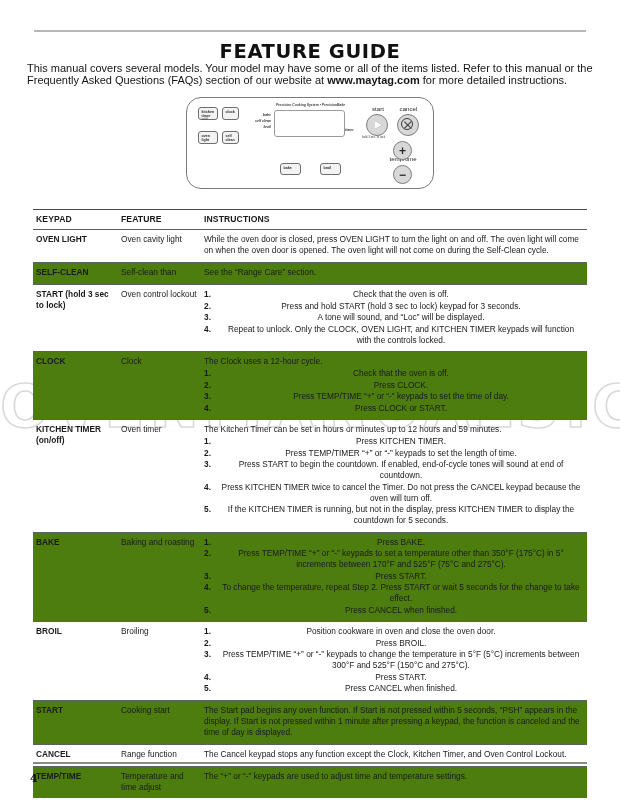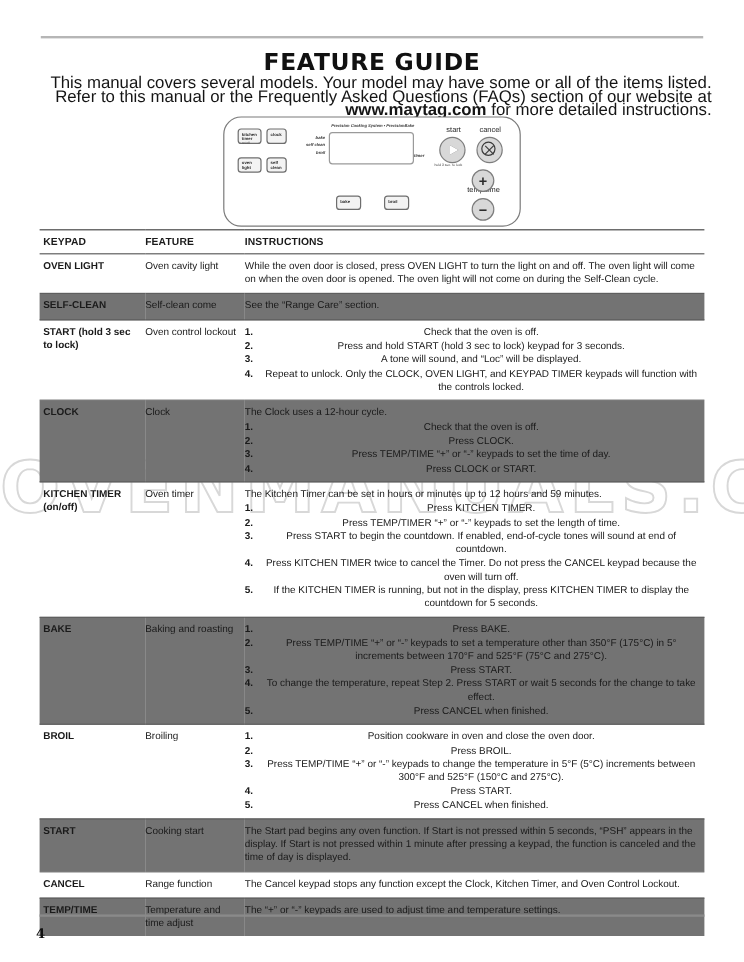--- a/index.html
+++ b/index.html
@@ -47,24 +47,24 @@
     letter-spacing: 0.6px;
     color: #111;
   }
 
   
   .intro {
     position: absolute;
     left: 27px;
     right: 27px;
     top: 63px;
-    font-size: 14px;
+    font-size: 11px;
     line-height: 11.6px;
     color: #151515;
-    text-align: right;
+    text-align: left;
   }
   .intro b { font-weight: bold; }
 
   
   .panel-wrap {
     position: absolute;
     left: 186px;
     top: 97px;
     width: 248px;
     height: 92px;
@@ -187,42 +187,42 @@
     border: 1.3px solid #3a3a3a;
     border-radius: 50%;
     box-sizing: border-box;
   }
   .pm { font-size: 12px; font-weight: bold; color: #2b2b2b; line-height: 1; }
 
   
   .tbl {
     position: absolute;
     left: 33px;
-    top: 191px;
+    top: 209px;
     width: 554px;
     border-collapse: collapse;
     font-size: 8.3px;
     line-height: 11px;
   }
   .tbl th, .tbl td {
     text-align: left;
     vertical-align: top;
     padding: 4px 6px 5px 0;
     border-top: 1.4px solid #5f5f5f;
   }
   .tbl thead th {
     font-weight: bold;
     font-size: 8.6px;
     letter-spacing: 0.1px;
     padding-top: 4px;
     padding-bottom: 4px;
     border-top: 1.6px solid #4a4a4a;
     border-bottom: 1.2px solid #5f5f5f;
   }
-  .tbl tbody tr.shade { background: #737373; }
+  .tbl tbody tr.shade { background: #4d7c0f; }
   .col-keypad  { width: 79px; padding-left: 3px !important; font-weight: bold; }
   .col-feature { width: 77px; font-weight: normal; }
   .col-instr   { }
   .tbl thead th.col-keypad { padding-left: 3px; }
 
   .p0 { margin: 0; }
   ol.steps {
     margin: 0;
     padding: 0;
     list-style: none;
@@ -359,34 +359,34 @@
     <tbody>
         <tr>
           <td class="col-keypad">OVEN LIGHT</td>
           <td class="col-feature">Oven cavity light</td>
           <td class="col-instr">
             <p class="lead p0">While the oven door is closed, press OVEN LIGHT to turn the light on and off. The oven light will come on when the oven door is opened. The oven light will not come on during the Self-Clean cycle.</p>
           </td>
         </tr>
         <tr class="shade">
           <td class="col-keypad">SELF-CLEAN</td>
-          <td class="col-feature">Self-clean come</td>
+          <td class="col-feature">Self-clean than</td>
           <td class="col-instr">
             <p class="lead p0">See the “Range Care” section.</p>
           </td>
         </tr>
         <tr>
           <td class="col-keypad">START (hold 3 sec to lock)</td>
           <td class="col-feature">Oven control lockout</td>
           <td class="col-instr">
             <ol class="steps">
               <li>Check that the oven is off.</li>
               <li>Press and hold START (hold 3 sec to lock) keypad for 3 seconds.</li>
               <li>A tone will sound, and “Loc” will be displayed.</li>
-              <li>Repeat to unlock. Only the CLOCK, OVEN LIGHT, and KEYPAD TIMER keypads will function with the controls locked.</li>
+              <li>Repeat to unlock. Only the CLOCK, OVEN LIGHT, and KITCHEN TIMER keypads will function with the controls locked.</li>
             </ol>
           </td>
         </tr>
         <tr class="shade">
           <td class="col-keypad">CLOCK</td>
           <td class="col-feature">Clock</td>
           <td class="col-instr">
             <p class="lead p0">The Clock uses a 12-hour cycle.</p>
             <ol class="steps">
               <li>Check that the oven is off.</li>

